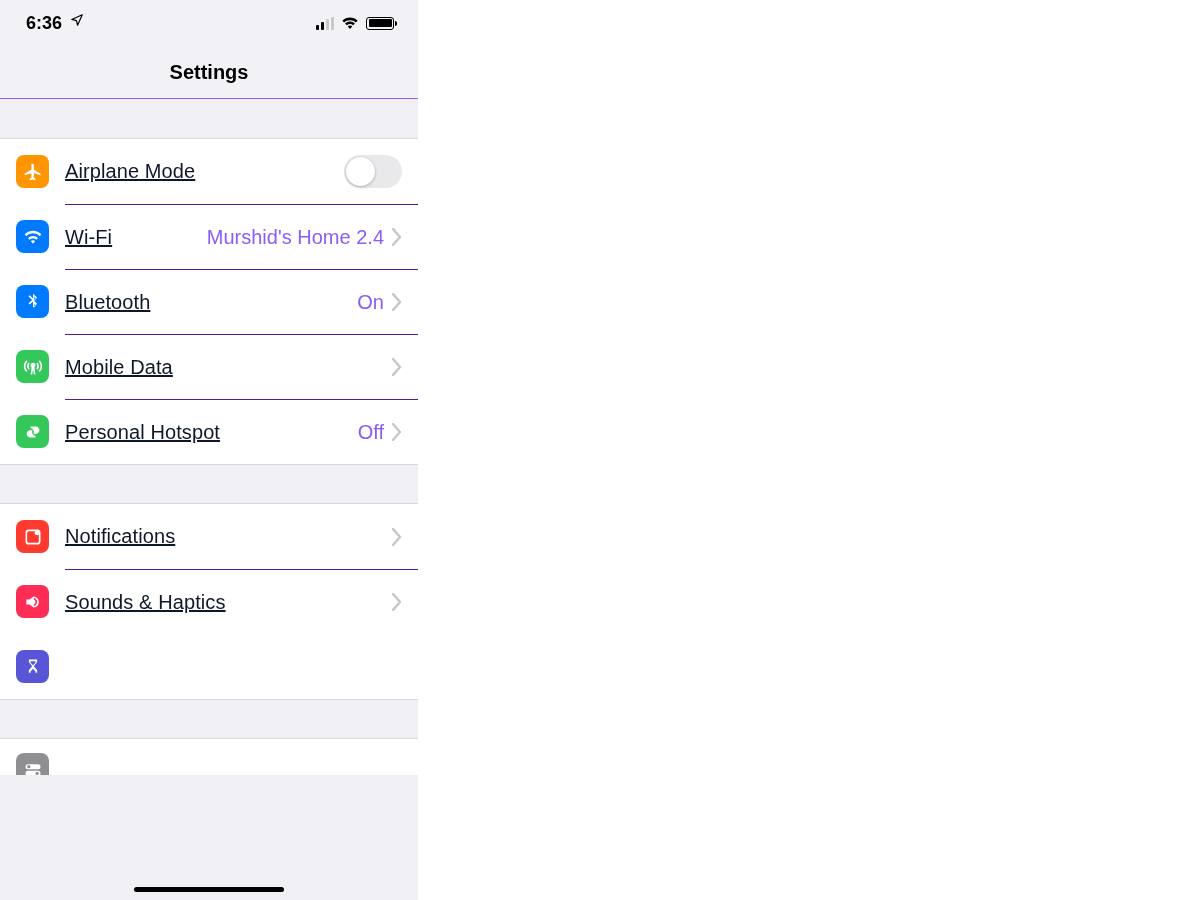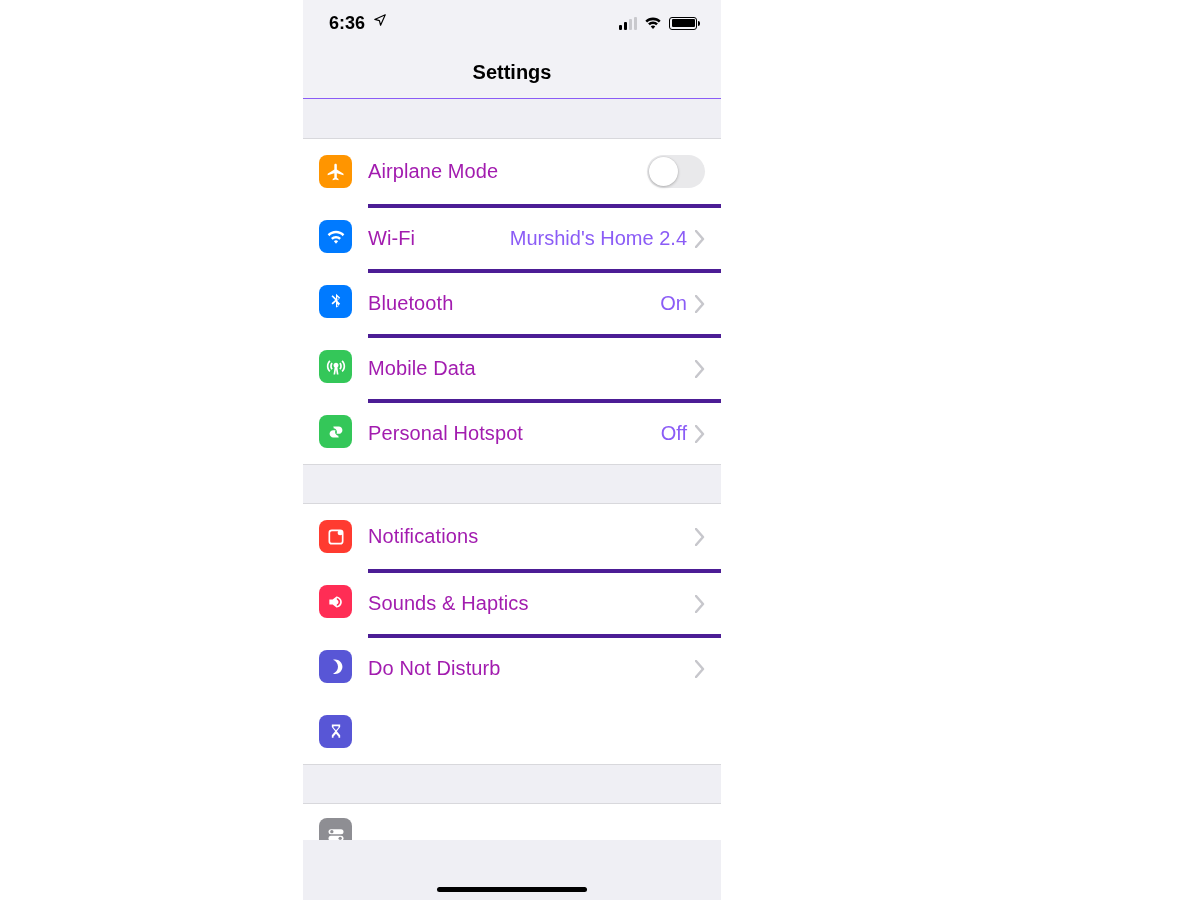--- a/index.html
+++ b/index.html
@@ -5,21 +5,21 @@
   * { box-sizing: border-box; margin:0; padding:0; }
   body {
     font-family: -apple-system, "Helvetica Neue", Helvetica, Arial, sans-serif;
     background:#ffffff;
     width:1200px;
     height:900px;
     overflow:hidden;
   }
   .stage {
     width:1024px; height:900px; position:relative; background:#fff;
-    display:flex; justify-content:center;
+    display:flex; 
   }
   .phone {
     width:418px;
     height:900px;
     background:#efeff4;
     position:relative;
     overflow:hidden;
   }
   
   .statusbar {
@@ -58,34 +58,34 @@
   }
   .spacer { height:40px; background:#efeff4; border-bottom:1px solid #d8d8dc;}
   .spacer.small{height:40px;}
   .group { background:#fff; }
   .row {
     display:flex; align-items:center;
     min-height:65px;
     padding-left:16px;
     position:relative;
   }
-  .row + .row .row-inner{ border-top:4px solid #4c1d95; }
+  .row + .row .row-inner{ border-top:1px solid #4c1d95; }
   .row .icon {
     width:33px; height:33px; border-radius:8px;
     flex:0 0 33px; display:flex; align-items:center; justify-content:center;
     margin-right:16px;
   }
   .row-inner{
     flex:1; display:flex; align-items:center; height:65px;
     padding-right:16px;
     min-width:0;
   }
   .row .label {
-    flex:1; font-size:20px; color:#a21caf; letter-spacing:0.1px;
-    white-space:nowrap; overflow:hidden; text-overflow:ellipsis;
+    flex:1; font-size:20px; color:#0f172a; letter-spacing:0.1px;
+    white-space:nowrap; overflow:hidden; text-overflow:ellipsis;text-decoration:underline;
   }
   .row .value {
     font-size:20px; color:#8b5cf6; margin-right:8px;
     white-space:nowrap;
   }
   .chevron {
     color:#c7c7cc; font-size:24px; line-height:1;
     display:flex; align-items:center;
   }
   .chevron svg{display:block;}
@@ -266,35 +266,20 @@
         <div class="row-inner">
           <span class="label">Sounds &amp; Haptics</span>
           <span class="chevron">
               <svg width="10" height="18" viewBox="0 0 10 18">
                 <path d="M1 1 L8 9 L1 17" stroke="#c7c7cc" stroke-width="2.5" fill="none" stroke-linecap="round" stroke-linejoin="round"></path>
               </svg>
             </span>
         </div>
       </div>
 
-      <div class="row">
-        <div class="icon ic-indigo">
-          <svg width="20" height="20" viewBox="0 0 24 24">
-              <path fill="#fff" d="M14 3c-.9 0-1.8.1-2.6.4 3.5 1.2 6 4.5 6 8.3 0 3.8-2.5 7.1-6 8.3.8.3 1.7.4 2.6.4 4.8 0 8.7-3.9 8.7-8.7S18.8 3 14 3z" transform="translate(-3 0)"></path>
-            </svg>
-        </div>
-        <div class="row-inner">
-          <span class="label">Do Not Disturb</span>
-          <span class="chevron">
-              <svg width="10" height="18" viewBox="0 0 10 18">
-                <path d="M1 1 L8 9 L1 17" stroke="#c7c7cc" stroke-width="2.5" fill="none" stroke-linecap="round" stroke-linejoin="round"></path>
-              </svg>
-            </span>
-        </div>
-      </div>
 
       <div class="row">
         <div class="icon ic-indigo">
           <svg width="20" height="20" viewBox="0 0 24 24">
               <path fill="#fff" d="M7 3h10v3l-4 5 4 5v3H7v-3l4-5-4-5V3zm2 2v1.5L12 10l3-3.5V5H9zm0 14h6v-1.5L12 14l-3 3.5V19z"></path>
             </svg>
         </div>
       </div>
     </div>
 

